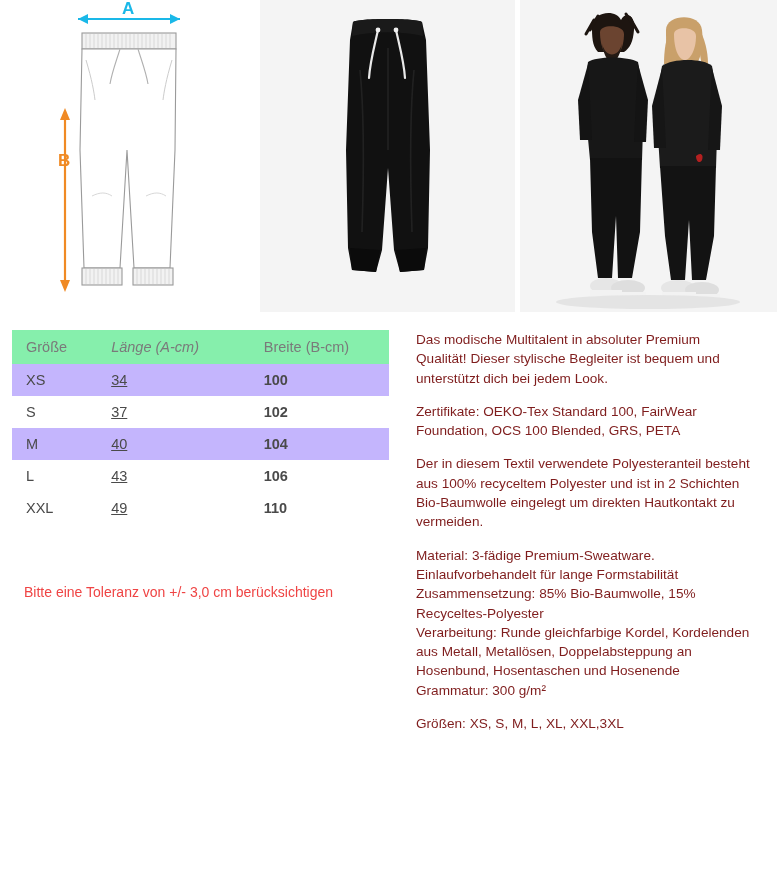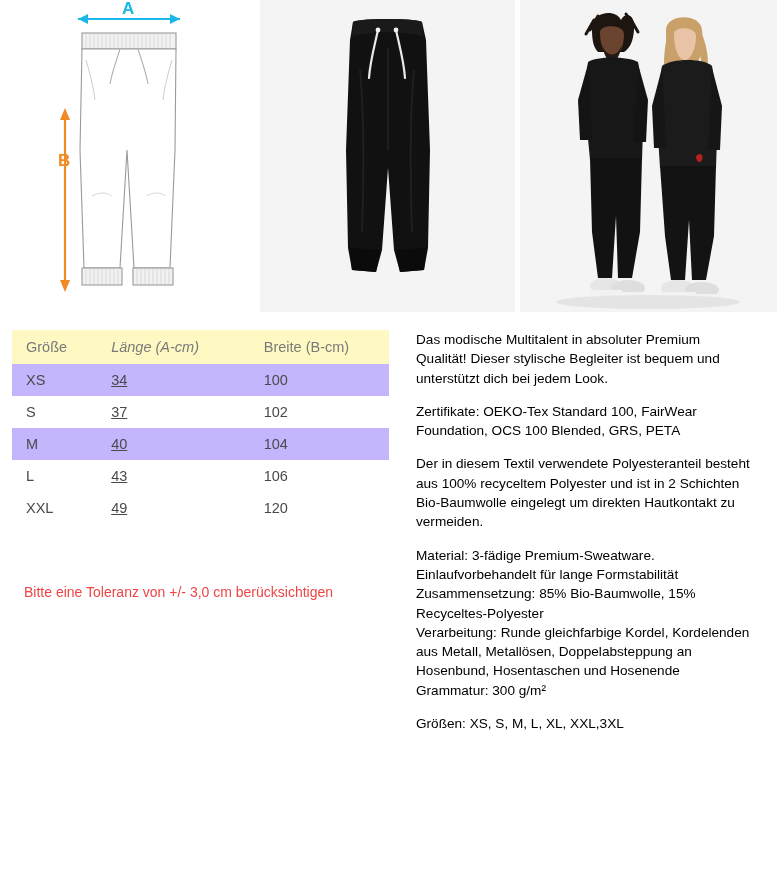--- a/index.html
+++ b/index.html
@@ -59,46 +59,46 @@
     border-collapse: collapse;
     width: 377px;
     font-size: 14.5px;
   }
   table.size-table th {
     text-align: left;
     font-weight: 400;
     color: #7a7a7a;
     padding: 9px 0 9px 14px;
     font-size: 14.5px;
-    background: #fef9c3;
+    background: #86efac;
   }
   table.size-table th.c2 { padding-left: 24px; font-style: italic; }
   table.size-table th.c3 { padding-left: 24px; }
   table.size-table td {
     padding: 8px 0 8px 14px;
     color: #4a4a4a;
     font-size: 14.5px;
   }
   table.size-table td.c2 { padding-left: 24px; text-decoration: underline; }
-  table.size-table td.c3 { padding-left: 24px; }
+  table.size-table td.c3 { padding-left: 24px; font-weight: bold; }
   table.size-table tr.alt td { background: #c4b5fd; }
   table.size-table tr.plain td { background: #ffffff; }
 
   .tolerance {
     margin-top: 60px;
     font-size: 14px;
     color: #ef4444;
     padding-left: 12px;
   }
 
   .right-col p {
     margin: 0 8px 14px 0;
     font-size: 13.6px;
     line-height: 1.42;
-    color: #000000;
+    color: #7f1d1d;
   }
   .right-col p.nogap { margin-bottom: 0; }
 </style>
 </head>
 <body>
 
 <div class="page">
 
   <div class="image-strip">
 
@@ -307,21 +307,21 @@
             <td class="c3">104</td>
           </tr>
           <tr class="plain">
             <td class="c1">L</td>
             <td class="c2">43</td>
             <td class="c3">106</td>
           </tr>
           <tr class="plain">
             <td class="c1">XXL</td>
             <td class="c2">49</td>
-            <td class="c3">120</td>
+            <td class="c3">110</td>
           </tr>
         </tbody>
       </table>
 
       <div class="tolerance">Bitte eine Toleranz von +/- 3,0 cm berücksichtigen</div>
     </div>
 
     <div class="right-col">
       <p>Das modische Multitalent in absoluter Premium Qualität! Dieser stylische Begleiter ist bequem und unterstützt dich bei jedem Look.</p>
       <p>Zertifikate: OEKO-Tex Standard 100, FairWear Foundation, OCS 100 Blended, GRS, PETA</p>

